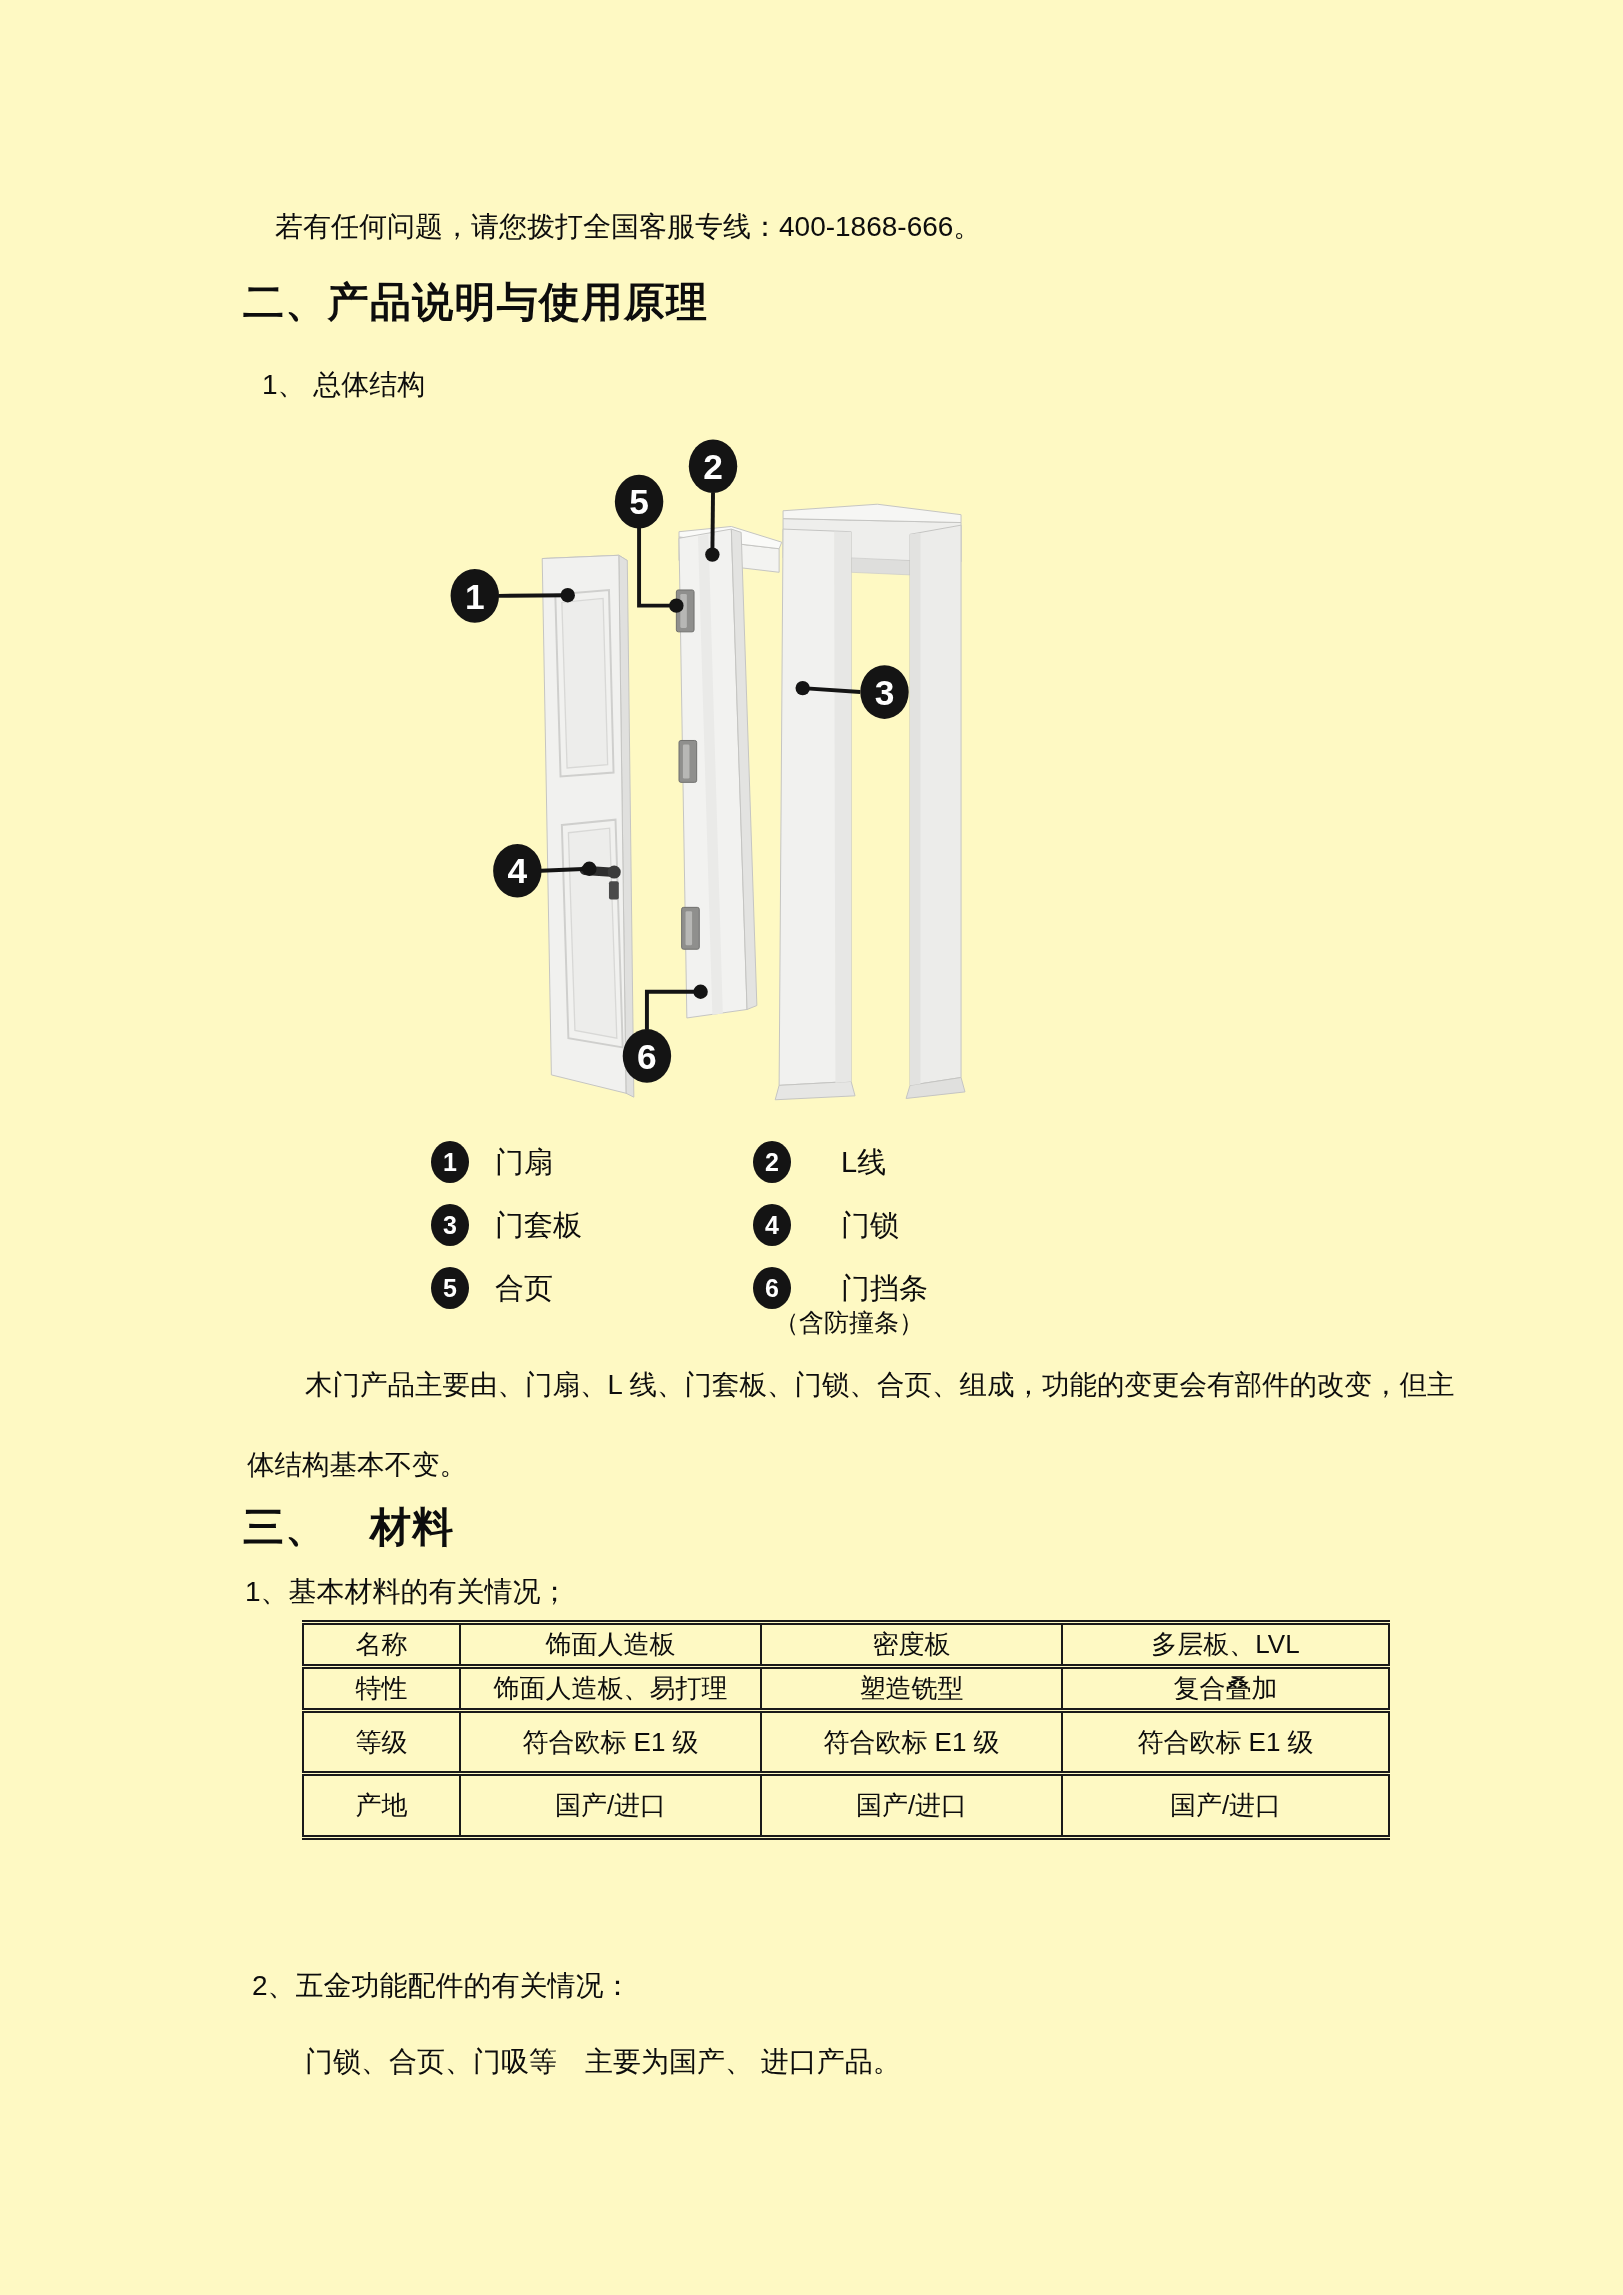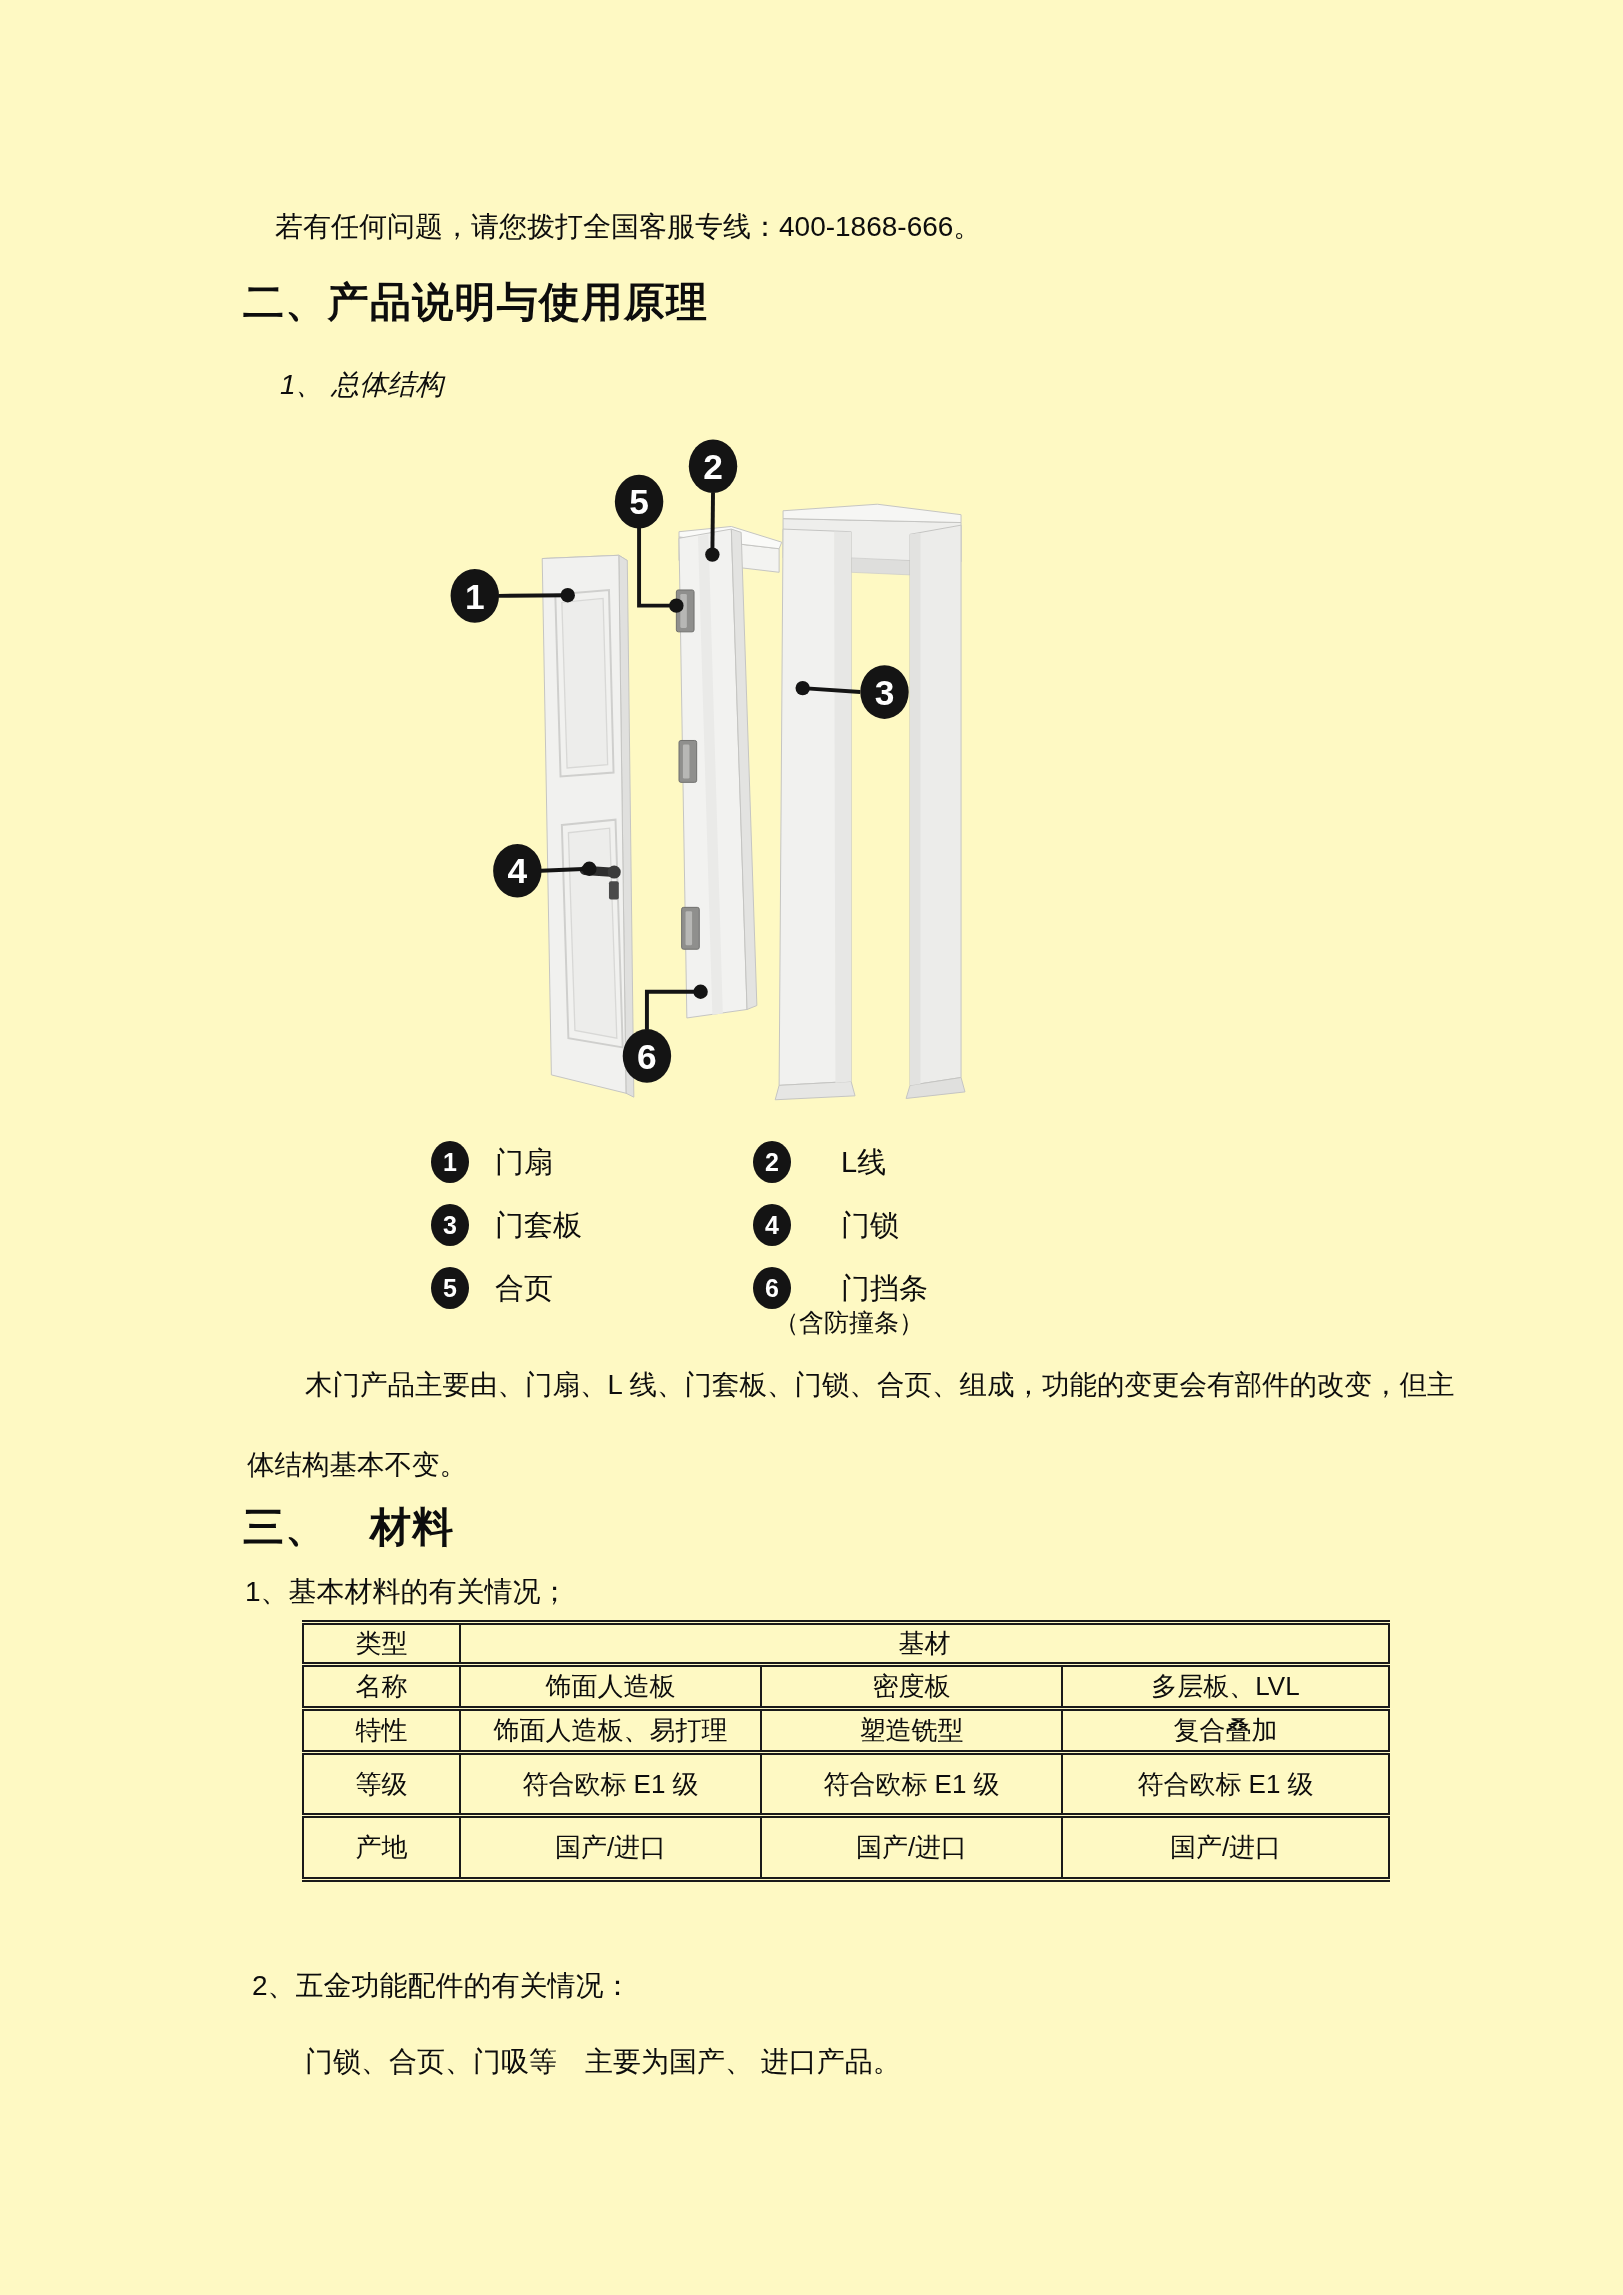--- a/index.html
+++ b/index.html
@@ -54,21 +54,21 @@
 </style>
 </head>
 <body>
 
 <div class="page">
 
   <div class="abs body-text" style="left:275px;top:208px;">若有任何问题，请您拨打全国客服专线：400-1868-666。</div>
 
   <div class="abs h2" style="left:243px;top:275px;">二、产品说明与使用原理</div>
 
-  <div class="abs body-text" style="left:280px;top:366px;font-style:italic;">1、 总体结构</div>
+  <div class="abs body-text" style="left:262px;top:366px;">1、 总体结构</div>
 
   <svg class="abs" style="left:393px;top:406px;" width="589" height="720" viewBox="0 0 900 1100">
 
     <g>
 
       <polygon points="596,172 868,178 868,238 596,232" fill="#eeeeec" stroke="#c4c4c2" stroke-width="1.5"></polygon>
 
       <polygon points="596,160 740,150 868,166 868,178 596,172" fill="#f6f6f4" stroke="#c4c4c2" stroke-width="1.5"></polygon>
 
       <polygon points="700,232 790,236 790,258 700,254" fill="#dededc" stroke="#c9c9c7" stroke-width="1"></polygon>
@@ -203,24 +203,20 @@
   <div class="abs body-text" style="left:245px;top:1573px;">1、基本材料的有关情况；</div>
 
   <table class="mat abs" style="left:302px;top:1620px;">
     <colgroup>
       <col style="width:157px">
         <col style="width:301px">
         <col style="width:301px">
         <col style="width:327px">
     </colgroup>
     <tbody>
-        <tr style="height:42px">
-      <td>类型</td>
-      <td colspan="3">基材</td>
-    </tr>
     <tr style="height:44px">
       <td>名称</td>
       <td>饰面人造板</td>
       <td>密度板</td>
       <td>多层板、LVL</td>
     </tr>
     <tr style="height:44px">
       <td>特性</td>
       <td>饰面人造板、易打理</td>
       <td>塑造铣型</td>

